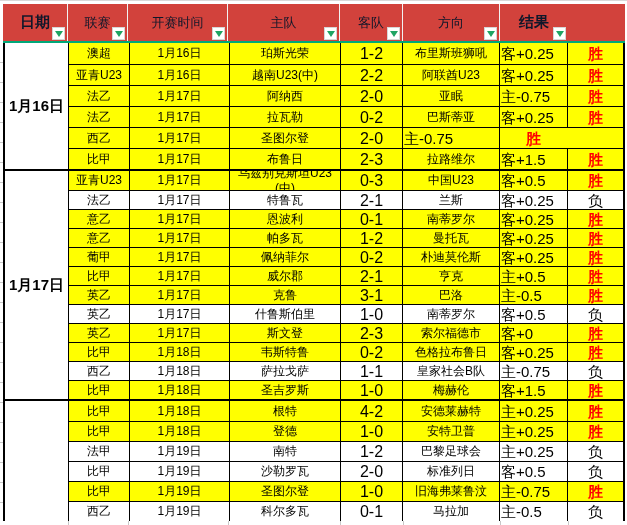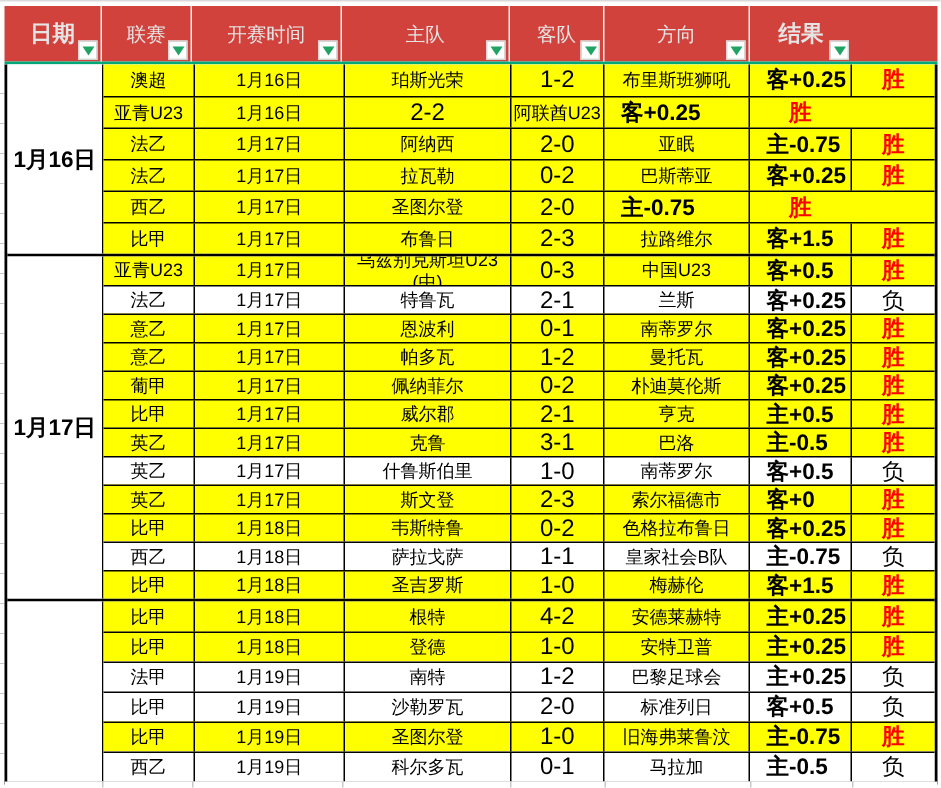--- a/index.html
+++ b/index.html
@@ -24,21 +24,21 @@
     background-position:65px 0,125px 0,225px 0,337px 0,400px 0,497px 0,565px 0;
   }
   .sheet{position:absolute;left:3px;top:3px;width:622px;}
   
   .thead{
     display:grid;grid-template-columns:65px 60px 100px 112px 63px 97px 68px 1fr;
     height:37px;background:var(--header-bg,#d2423c);
   }
   .th{
     position:relative;display:flex;align-items:center;justify-content:center;
-    color:#e5e5e5;font-size:13px;border-right:1px solid #f2f2f2;box-sizing:border-box;
+    color:#0f172a;font-size:13px;border-right:1px solid #f2f2f2;box-sizing:border-box;
   }
   .th:last-child{border-right:none;}
   .th:nth-child(1),.th:nth-child(7),.th:nth-child(8){font-weight:bold;font-size:15px;}
   .filter-btn{
     position:absolute;right:2px;bottom:1px;width:13px;height:13px;background:#ffffff;
     display:flex;align-items:center;justify-content:center;border:1px solid #d6d6d6;
     box-sizing:border-box;cursor:pointer;
   }
   .tri{
     width:0;height:0;border-left:4px solid transparent;border-right:4px solid transparent;
@@ -68,21 +68,21 @@
   .row.win{background:var(--row-win-bg,#ffff00);}
   .row.loss{background:#ffffff;}
   .cell{
     display:flex;align-items:center;justify-content:center;overflow:hidden;
     border-left:1px solid #000;box-sizing:border-box;font-size:12px;color:#000;
     line-height:15px;text-align:center;
   }
   .cell:first-child{border-left:none;}
   .cell span{display:block;width:100%;word-break:break-all;}
   .cell.score{font-size:16px;}
-  .cell.direction{justify-content:flex-start;text-align:left;font-weight:bold;font-size:15px;padding-left:11px;}
+  .cell.direction{justify-content:flex-start;text-align:left;font-weight:normal;font-size:15px;padding-left:1px;}
   .cell.direction span{width:auto;}
   .cell.result{font-size:15px;}
   .row.win .cell.result{color:var(--result-win-color,#ff0000);font-weight:bold;}
 </style>
 </head>
 <body>
 
 <div class="screen">
   <div class="edge-left"></div>
 
@@ -162,20 +162,23 @@
                 <span>胜</span>
               </div>
             </div>
             <div class="row win">
               <div class="cell league-cell">
                 <span>亚青U23</span>
               </div>
               <div class="cell time-cell">
                 <span>1月16日</span>
               </div>
+              <div class="cell home-team-cell">
+                <span>越南U23(中)</span>
+              </div>
               <div class="cell score-cell score">
                 <span>2-2</span>
               </div>
               <div class="cell away-team-cell">
                 <span>阿联酋U23</span>
               </div>
               <div class="cell direction-cell direction">
                 <span>客+0.25</span>
               </div>
               <div class="cell result-cell result">

